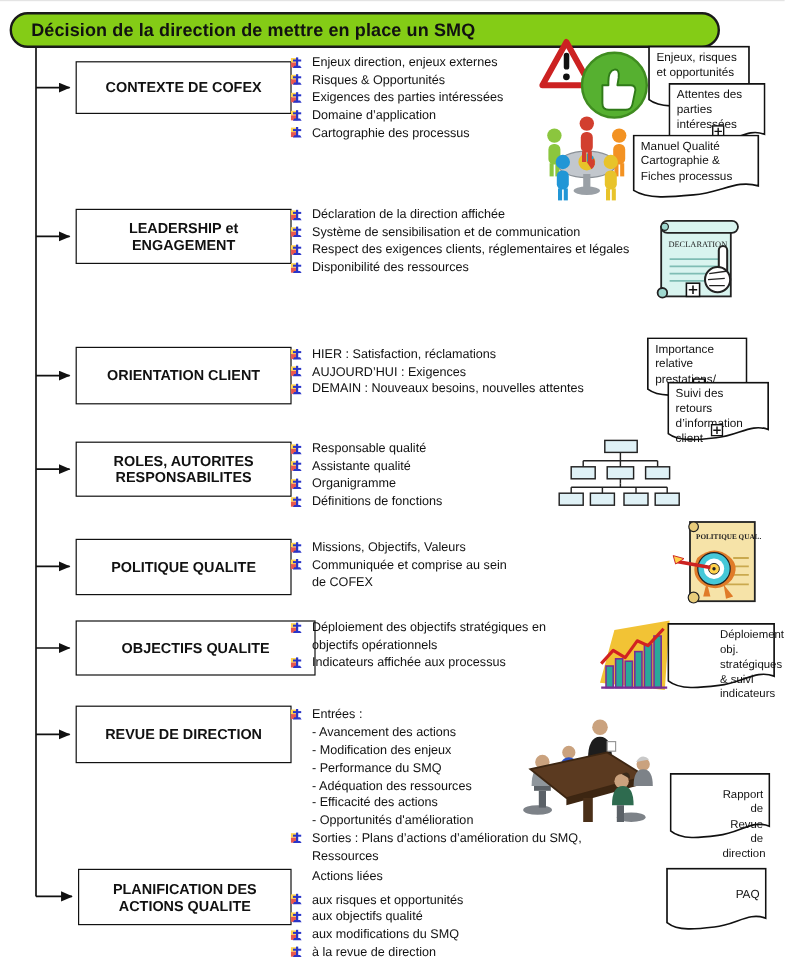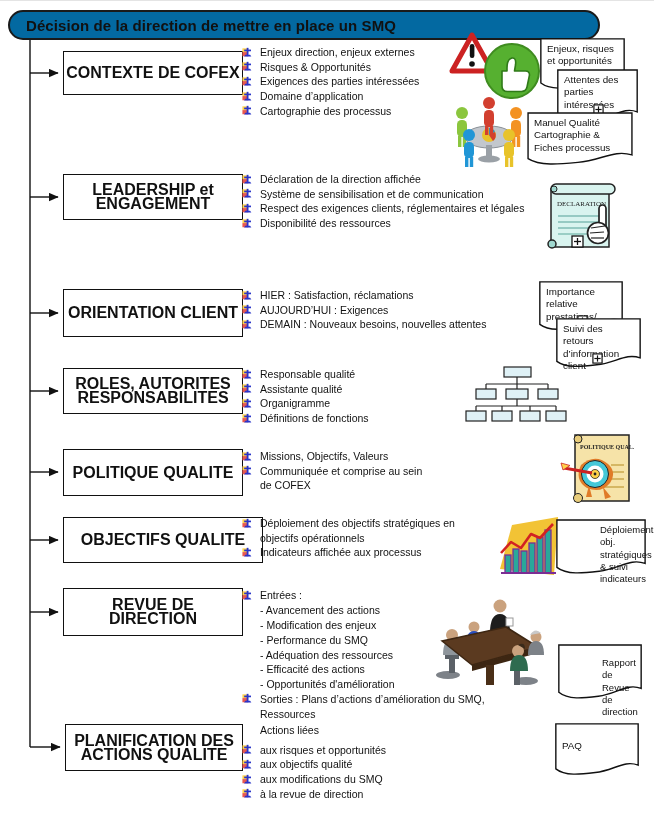--- a/index.html
+++ b/index.html
@@ -1,37 +1,37 @@
 <!DOCTYPE html>
 <html><head>
 <meta charset="utf-8">
 <style>
   html,body{margin:0;padding:0;background:#fff;}
   #stage{position:relative;width:654px;height:816px;background:#fff;overflow:hidden;
          font-family:"Liberation Sans",sans-serif;color:#111;border-top:1px solid #e4e4e4;}
   
   #titlebox{position:absolute;left:8px;top:9px;width:572px;height:26px;border:2px solid #1a1a1a;
-            border-radius:15px;background:#0369a1;display:flex;align-items:center;padding-left:16px;
+            border-radius:15px;background:#84cc16;display:flex;align-items:center;padding-left:16px;
             font-weight:bold;font-size:15px;letter-spacing:.1px;}
   
   .nbox{position:absolute;border:1.6px solid #111;background:#fff;display:flex;align-items:center;
-        justify-content:center;text-align:center;font-weight:bold;font-size:16px;line-height:14px;
+        justify-content:center;text-align:center;font-weight:bold;font-size:12px;line-height:14px;
         padding:2px;box-sizing:border-box;}
   
   .list{position:absolute;font-size:10.5px;}
   .li{display:flex;align-items:center;height:14.6px;white-space:nowrap;}
   .list.wide .li{height:14.8px;}
   .tick{width:10px;height:11px;margin-right:8px;flex:0 0 10px;}
   .sp{width:18px;flex:0 0 18px;}
   .gapafter{margin-bottom:5px;}
   
   .doc{position:absolute;}
   .dshape{position:absolute;left:0;top:0;width:100%;height:100%;}
   .dtext{position:relative;padding:5px 6px 0 7px;font-size:9.8px;line-height:12.3px;}
-  .doc.center .dtext{text-align:left;padding-top:13px;}
+  .doc.center .dtext{text-align:right;padding-top:13px;}
   .doc.small .dtext{font-size:9.5px;margin-left:37px;}
   .plusico{position:absolute;width:11px;height:11px;}
   .clip{position:absolute;}
   svg text{font-family:"Liberation Serif",serif;}
   .connectors{position:absolute;left:0;top:0;}
 </style>
 </head>
 <body>
 
 <div id="stage">

